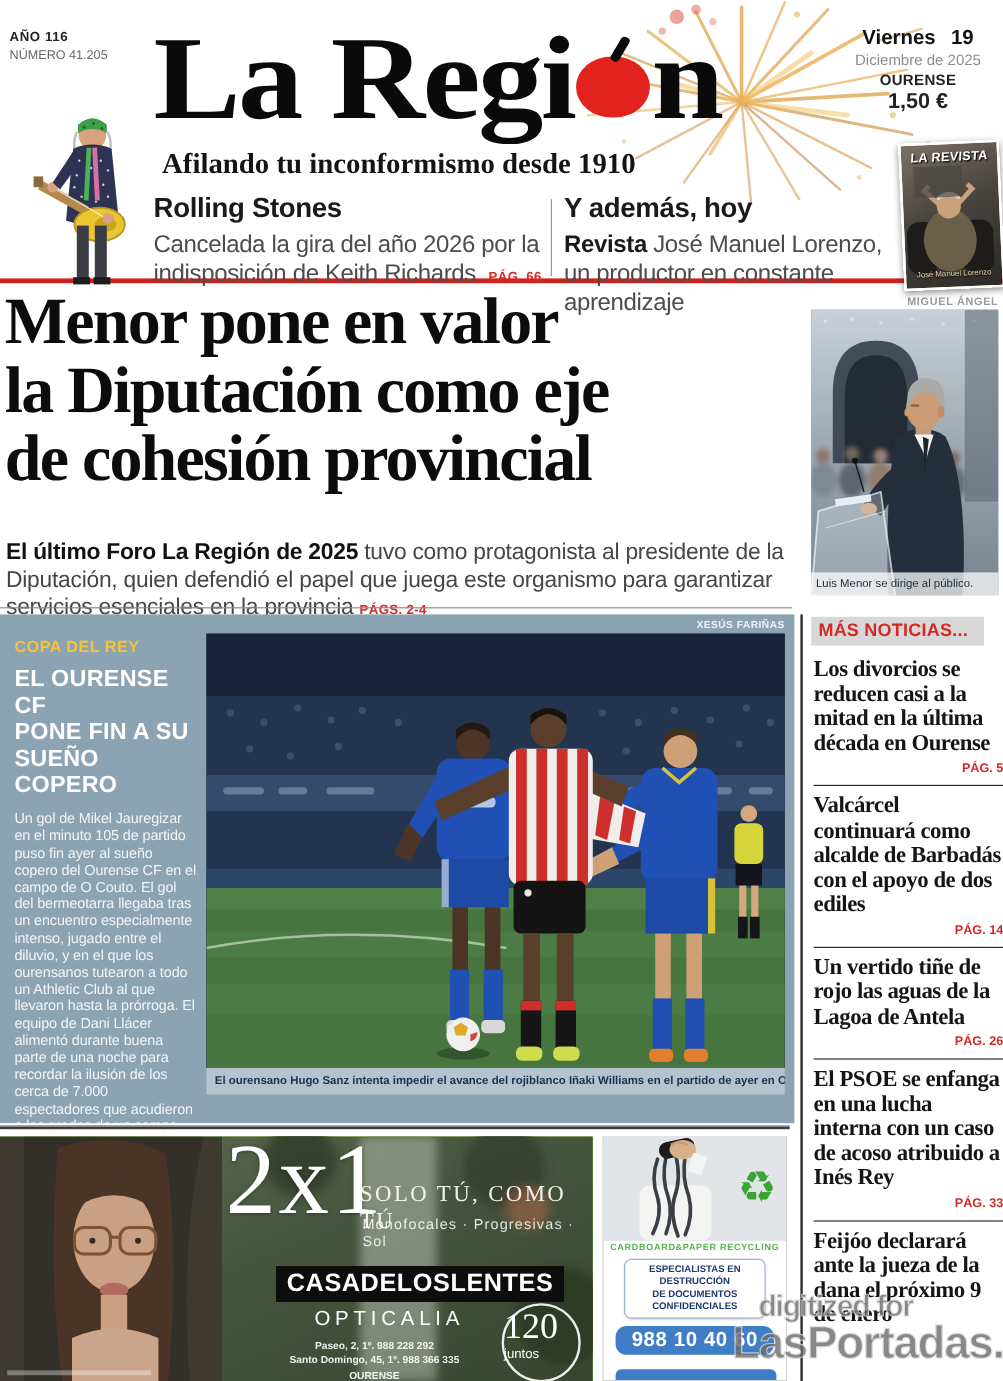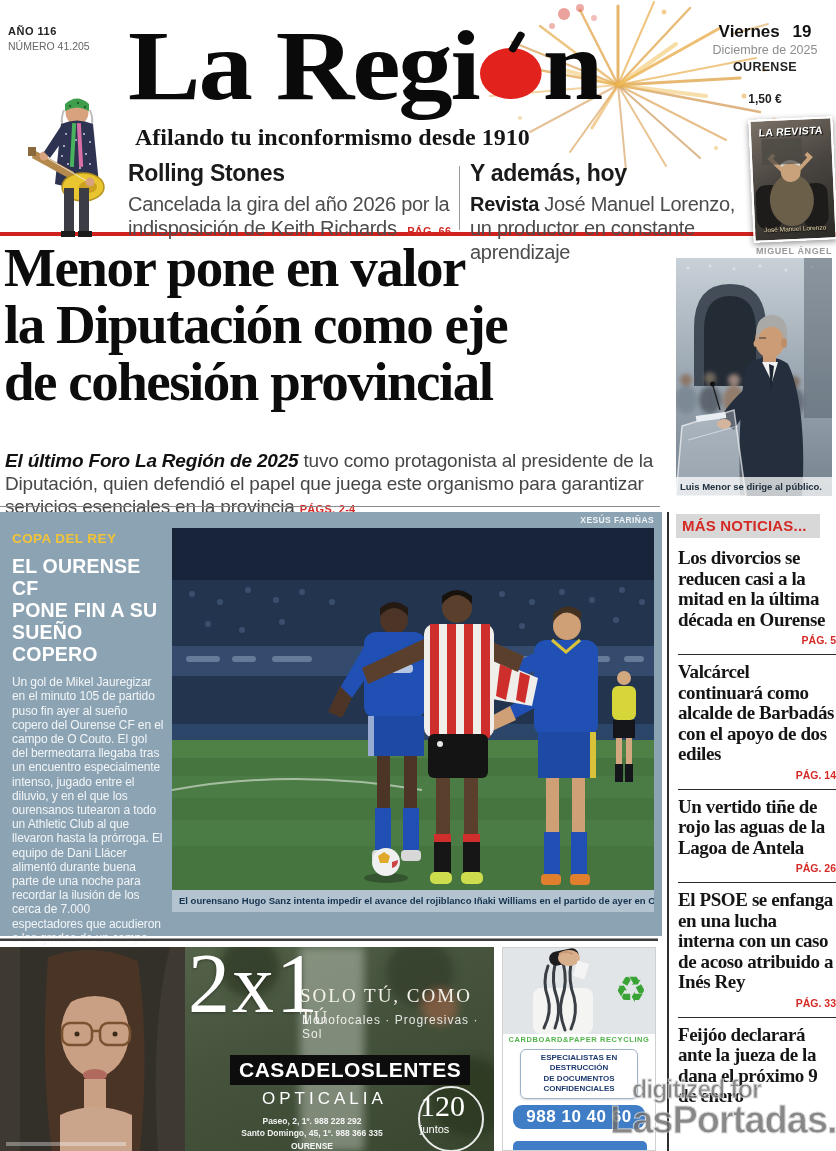--- a/index.html
+++ b/index.html
@@ -30,46 +30,46 @@
   .teaser-kicker{font-weight:bold;font-size:23px;color:#1a1a1a;letter-spacing:-.3px;}
   .teaser-body{margin-top:5px;font-size:20px;line-height:1.2;color:#4c4c4c;letter-spacing:-.3px;}
   .teaser-body .lead{font-weight:bold;color:#1a1a1a;}
   .pgref{color:#d42a26;font-weight:bold;font-size:11px;letter-spacing:.3px;}
   .vdiv{left:459px;top:166px;width:1px;height:64px;background:#9a9a9a;z-index:2;}
 
   .dateblock{left:700px;top:22px;width:130px;text-align:center;z-index:2;}
   .dateblock .wd{font-weight:bold;font-size:17px;color:#111;word-spacing:8px;}
   .dateblock .dt{font-size:12.5px;color:#8d8d8d;margin-top:1px;}
   .dateblock .ct{font-weight:bold;font-size:12.5px;color:#222;margin-top:3px;letter-spacing:.3px;}
-  .dateblock .pr{font-weight:bold;font-size:12px;color:#222;margin-top:18px;}
+  .dateblock .pr{font-weight:bold;font-size:18px;color:#222;}
 
   .revista{left:751px;top:118px;width:80px;height:119px;z-index:3;
            transform:rotate(-2.5deg);border:2px solid #fff;box-shadow:0 2px 6px rgba(0,0,0,.45);
            background:linear-gradient(155deg,#7a7166 0%,#4a4540 45%,#2b2926 100%);overflow:hidden;}
   .revista .rtitle{position:absolute;left:0;top:5px;width:100%;text-align:center;
            color:#fff;font-weight:bold;font-size:10.5px;letter-spacing:.3px;
            text-shadow:1px 1px 1px #000;transform:skewX(-6deg);}
   .revista .rcap{position:absolute;left:0;bottom:6px;width:100%;text-align:center;
            color:#e8d9a8;font-size:6.5px;line-height:1.3;text-shadow:0 1px 1px #000;}
 
   .keith{left:20px;top:90px;width:114px;height:150px;z-index:2;}
 
   .red-rule{left:0;top:232px;width:836px;height:4px;background:#cf221e;}
 
   
   .headline{left:4px;top:240px;width:692px;font-family:"Liberation Serif",serif;
             font-weight:bold;font-size:55px;line-height:1.035;letter-spacing:-1.5px;color:#0c0c0c;}
   .deck{left:5px;top:449px;width:666px;font-size:19px;line-height:1.22;color:#464646;letter-spacing:-.2px;}
-  .deck .b{font-weight:bold;color:#111;font-style:italic;}
+  .deck .b{font-weight:bold;color:#111;}
   .photo-credit{font-size:9px;font-weight:bold;color:#9a9a9a;letter-spacing:.6px;}
   .credit-menor{left:676px;top:246px;width:156px;text-align:right;}
   .menor{left:676px;top:258px;width:156px;height:238px;background:#98a4af;}
   .menor svg{display:block;}
   .menor .cap{position:absolute;left:0;bottom:0;width:100%;box-sizing:border-box;
-              background:rgba(255,255,255,.74);color:#20303e;font-size:9.5px;font-weight:bold;
+              background:rgba(255,255,255,.74);color:#20303e;font-size:9.5px;font-weight:normal;
               padding:4px 4px;}
 
   .hair-rule{left:0;top:506px;width:660px;height:1px;background:#8c8c8c;}
 
   
   .band{left:0;top:512px;width:662px;height:424px;background:#8ca3b3;}
   .credit-farinas{left:520px;top:515px;width:134px;text-align:right;color:#eef3f6;
                   font-size:8.5px;font-weight:bold;letter-spacing:.4px;}
   .copa{left:12px;top:531px;width:152px;}
   .copa .kicker{color:#f2c437;font-weight:bold;font-size:13.5px;letter-spacing:.4px;}

